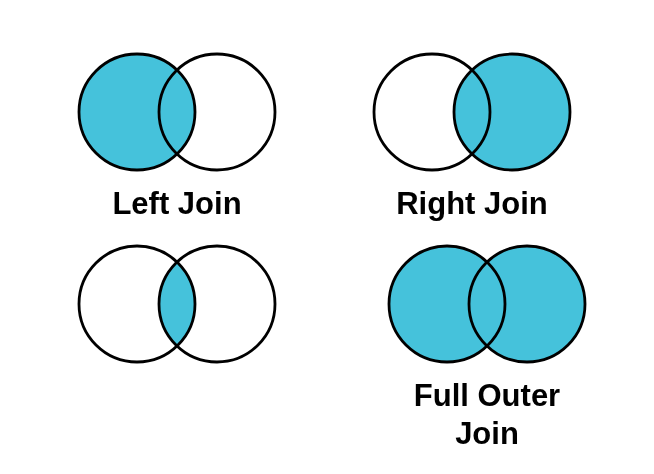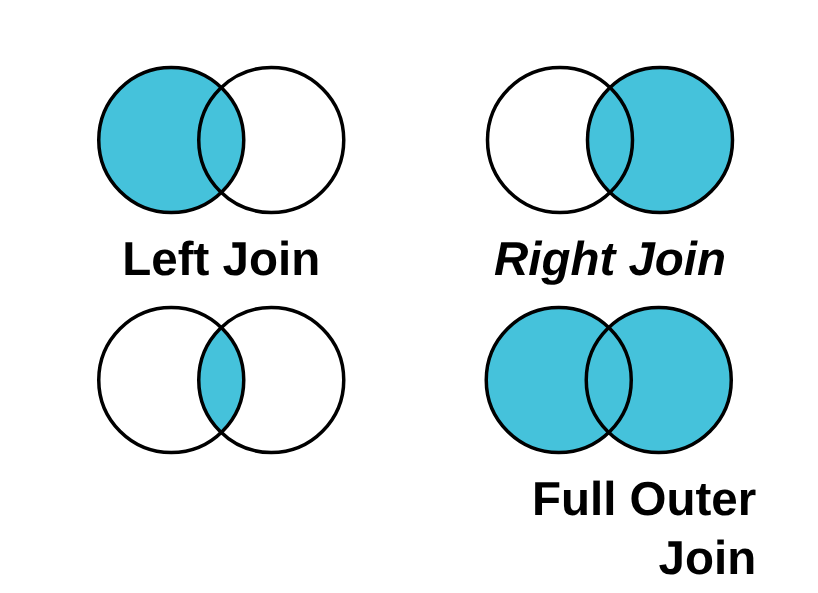--- a/index.html
+++ b/index.html
@@ -23,31 +23,31 @@
     width: 236px;
     text-align: center;
   }
   .venn-cell svg {
     display: block;
     width: 236px;
     height: 130px;
   }
   .join-label {
     margin-top: 7px;
-    font-size: 38px;
+    font-size: 31px;
     font-weight: bold;
     color: #000000;
     line-height: 1.24;
     white-space: pre-line;
     letter-spacing: 0px;
   }
   .cell-1 { left: 59px;  top: 48px;  }
-  .cell-2 { left: 370px; top: 48px; font-style: italic;  }
+  .cell-2 { left: 354px; top: 48px;  }
   .cell-3 { left: 59px;  top: 240px; }
-  .cell-4 { left: 369px; top: 240px; text-align: right; }
+  .cell-4 { left: 369px; top: 240px; }
 </style>
 </head>
 <body>
 
 <div class="canvas">
 
   <div class="venn-cell cell-1">
     <svg viewBox="0 0 236 130">
       <circle cx="78" cy="64" r="58" fill="#45C2DB"></circle>
       <circle cx="78" cy="64" r="58" fill="none" stroke="#000000" stroke-width="2.8"></circle>

